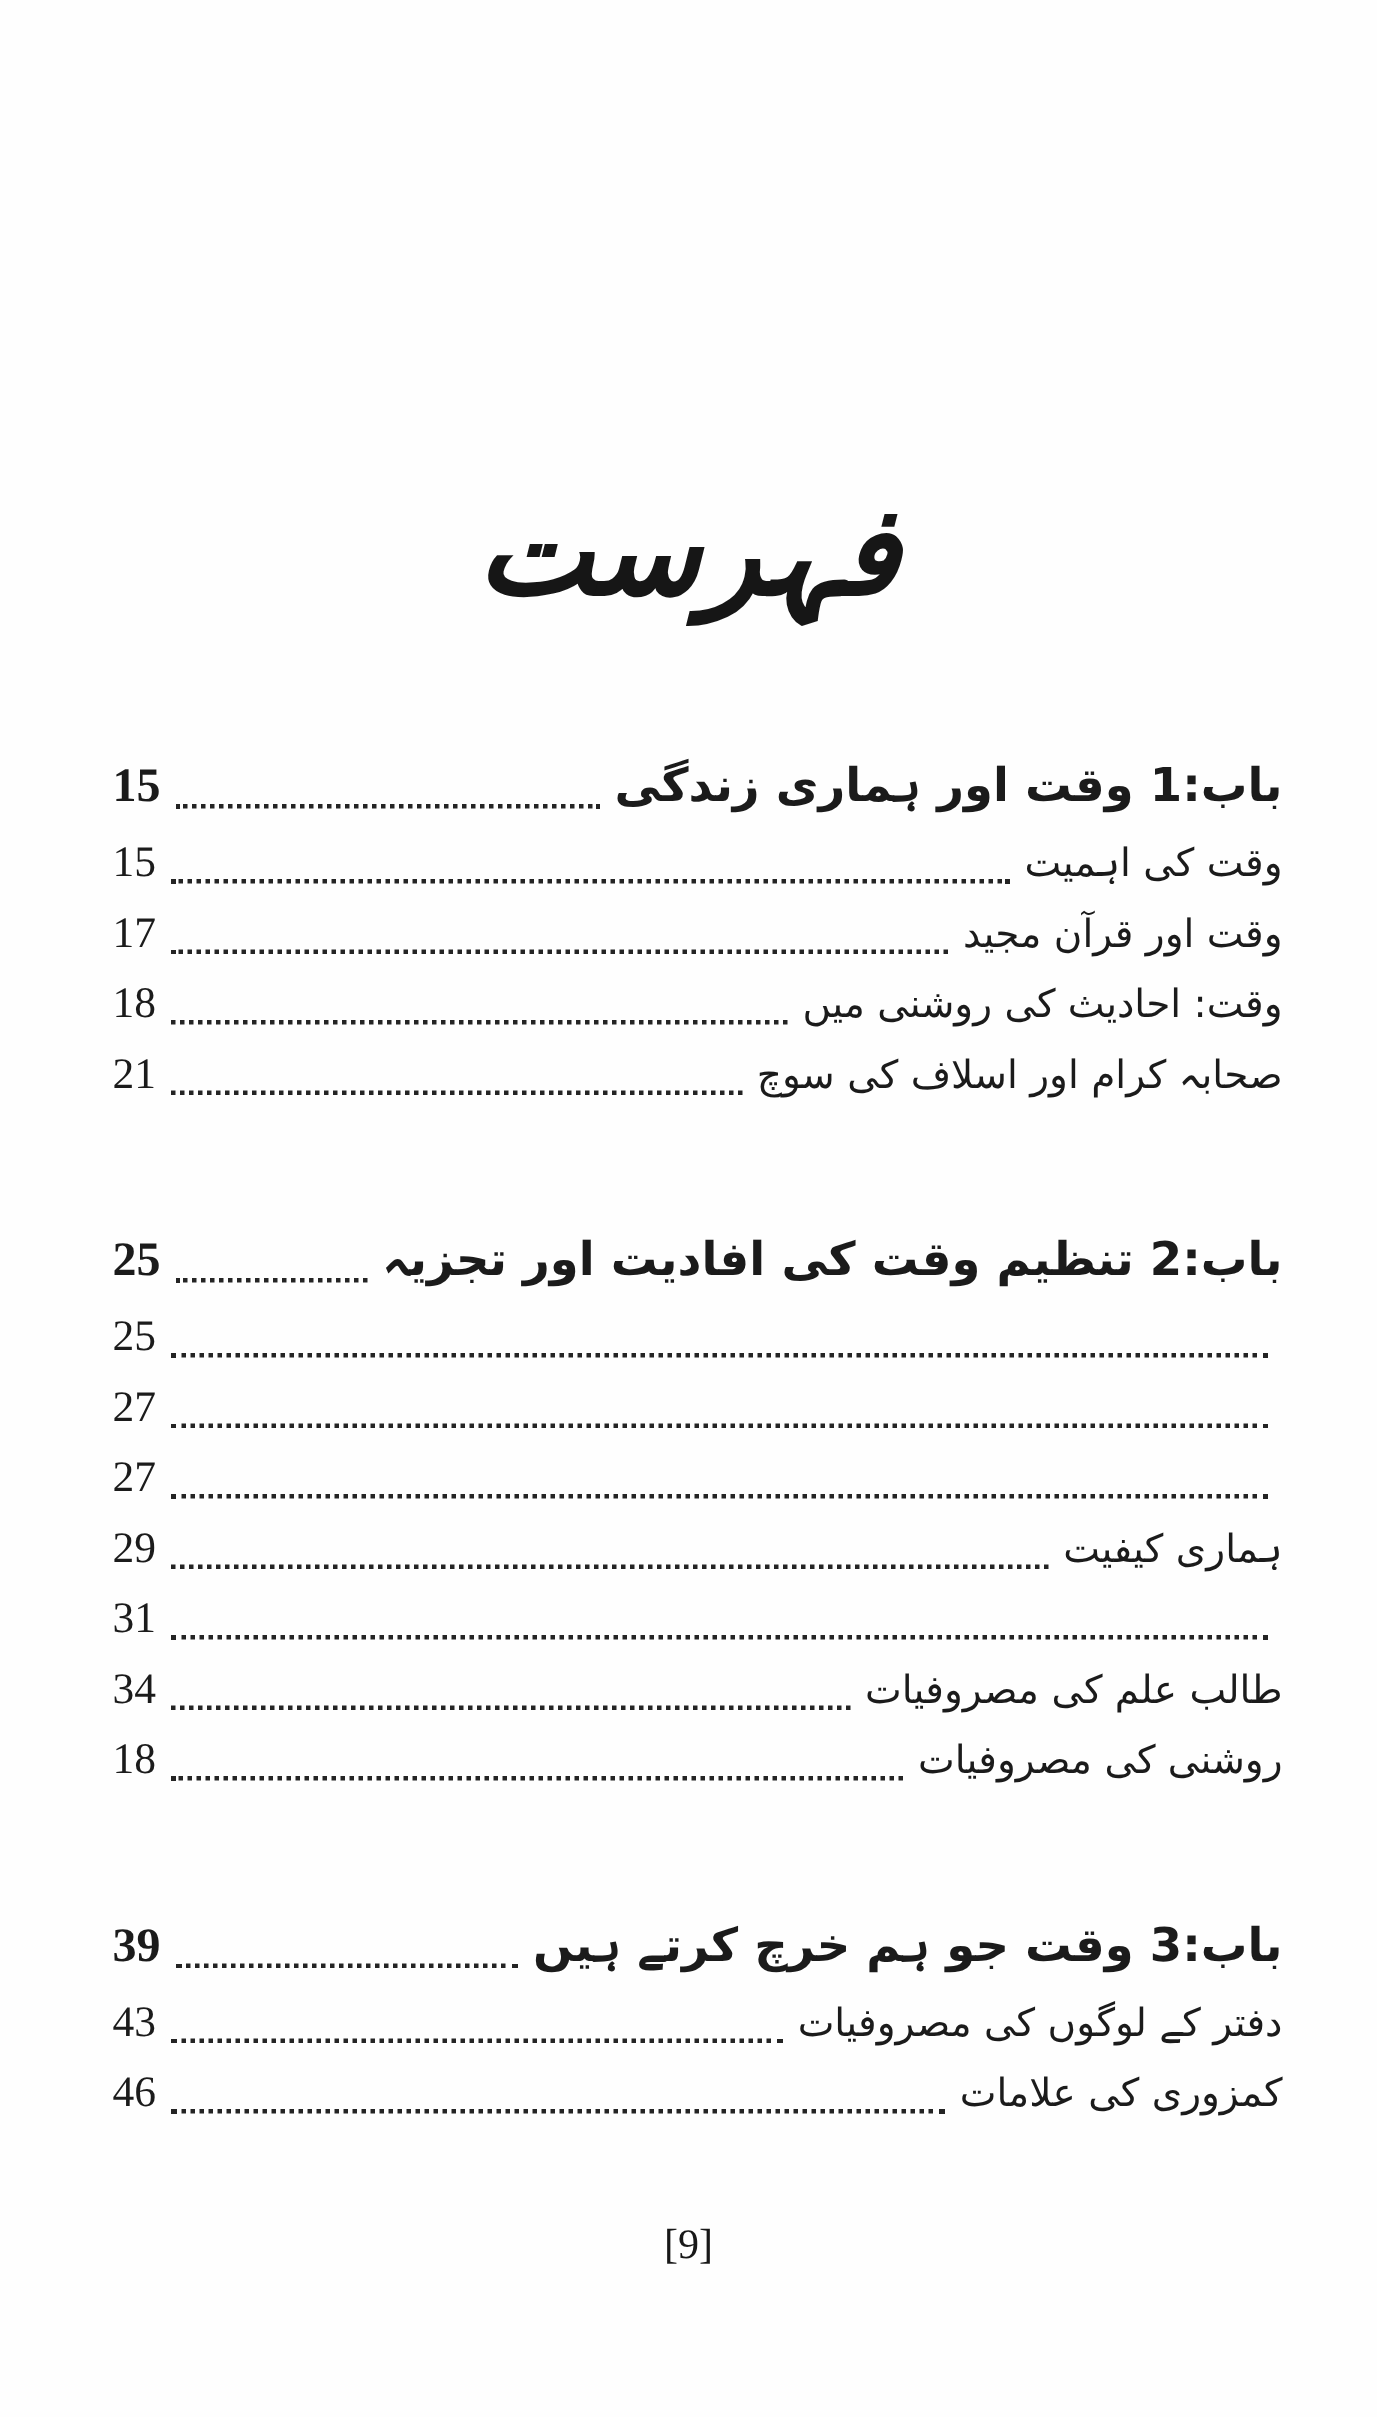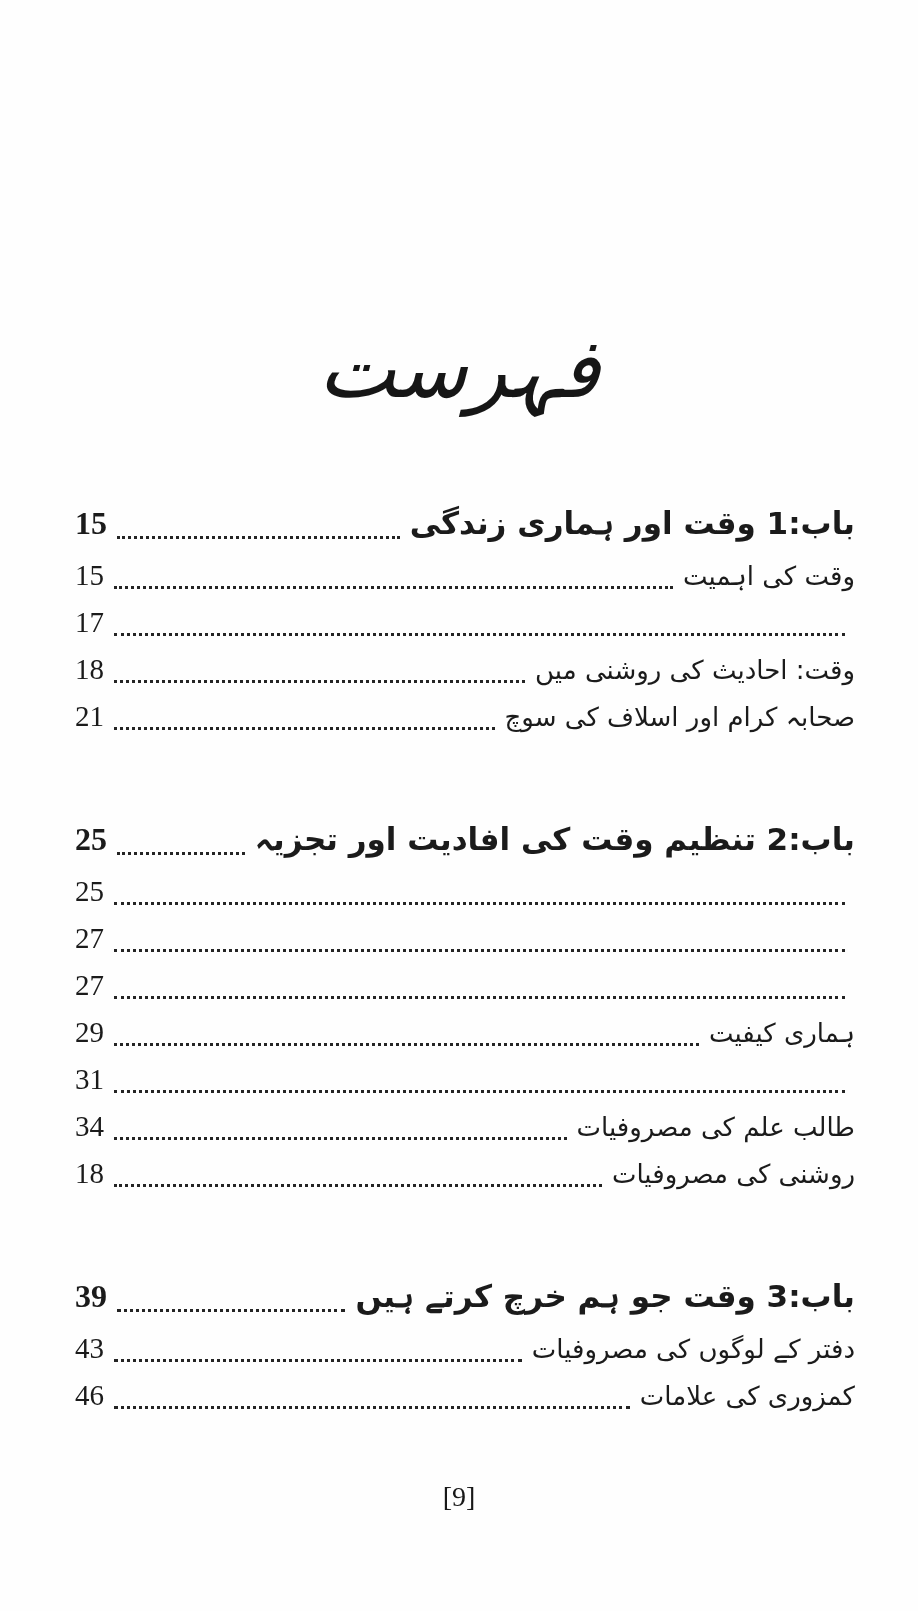--- a/index.html
+++ b/index.html
@@ -11,21 +11,21 @@
     color:#1b1b1b;
     font-family:"DejaVu Sans",sans-serif;
     overflow:hidden;
     box-sizing:border-box;
   }
   .title{
     margin:0;
     padding-top:322px;
     text-align:center;
     font-size:82px;
-    font-weight:normal;
+    font-weight:bold;
     font-style:italic;
     line-height:1.15;
     color:#161616;
   }
   .toc{
     direction:rtl;
     margin:88px 63px 0 75px; 
   }
   .section{margin-bottom:74px;}
   .row{
@@ -82,20 +82,21 @@
         <span class="label">باب:1 وقت اور ہماری زندگی</span>
         <span class="leader"></span>
         <span class="pagenum">15</span>
       </div>
       <div class="row">
         <span class="label">وقت کی اہمیت</span>
         <span class="leader"></span>
         <span class="pagenum">15</span>
       </div>
       <div class="row">
+        <span class="label">وقت اور قرآن مجید</span>
         <span class="leader"></span>
         <span class="pagenum">17</span>
       </div>
       <div class="row">
         <span class="label">وقت: احادیث کی روشنی میں</span>
         <span class="leader"></span>
         <span class="pagenum">18</span>
       </div>
       <div class="row">
         <span class="label">صحابہ کرام اور اسلاف کی سوچ</span>

